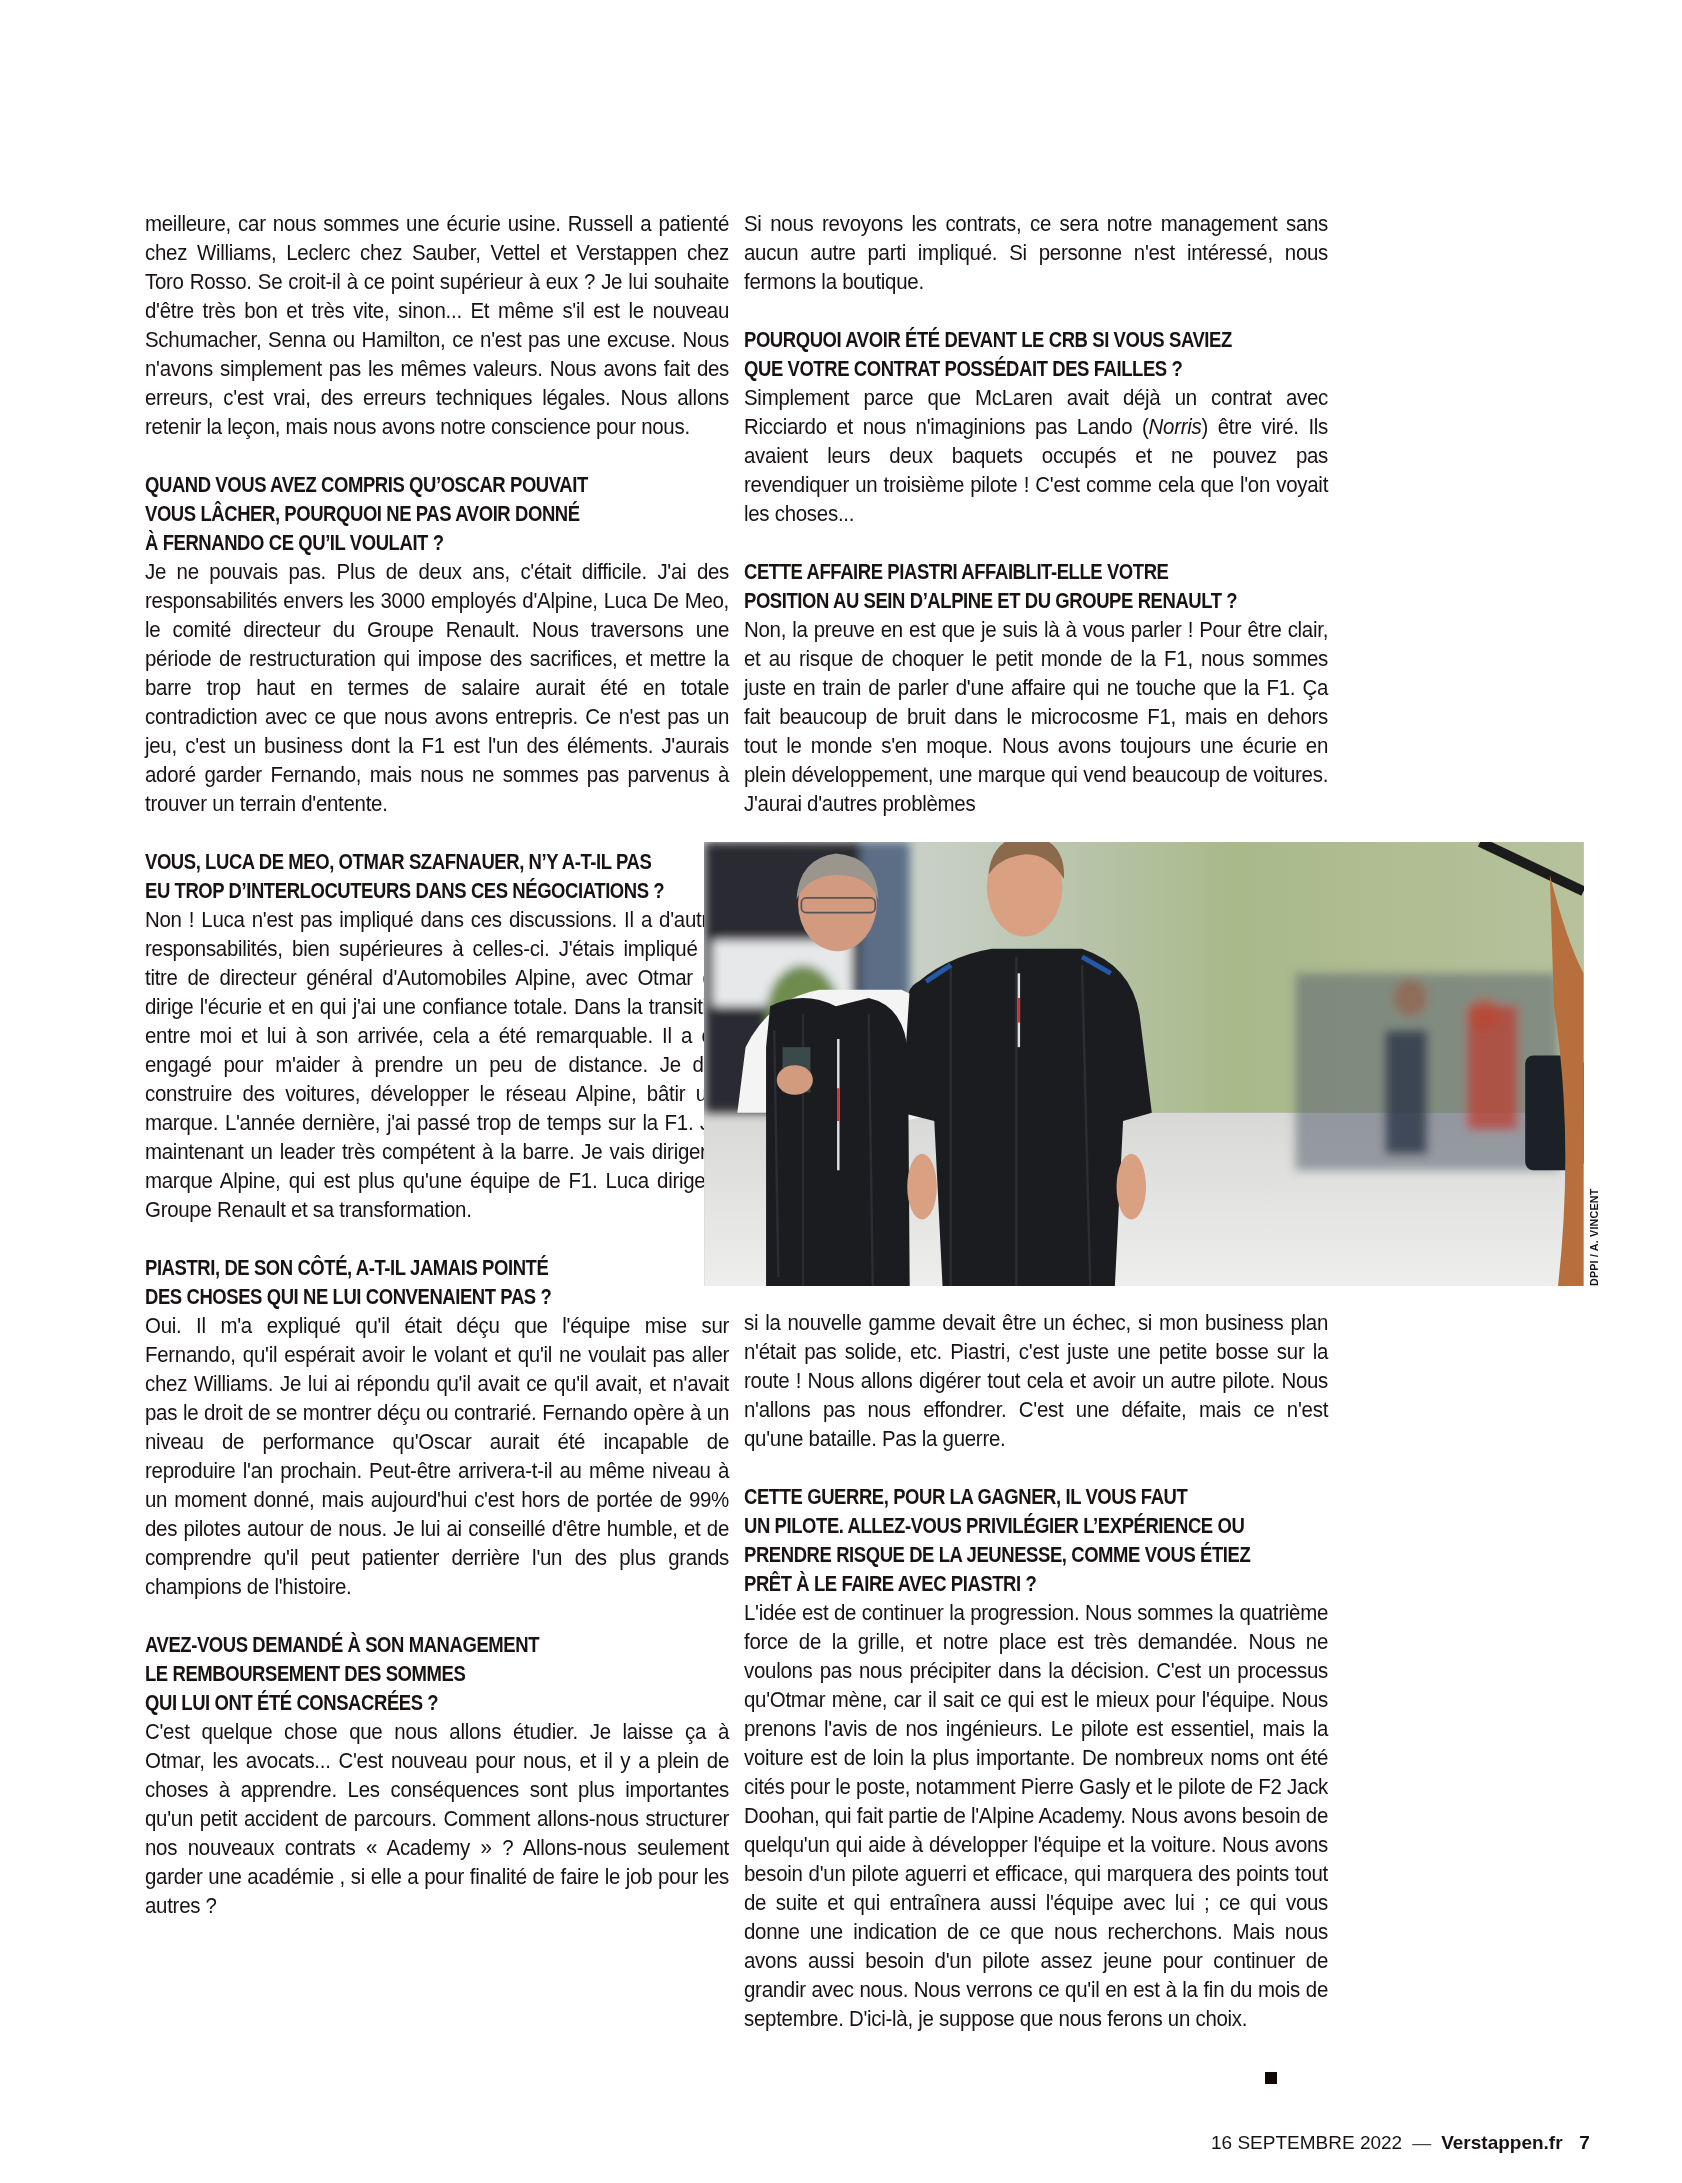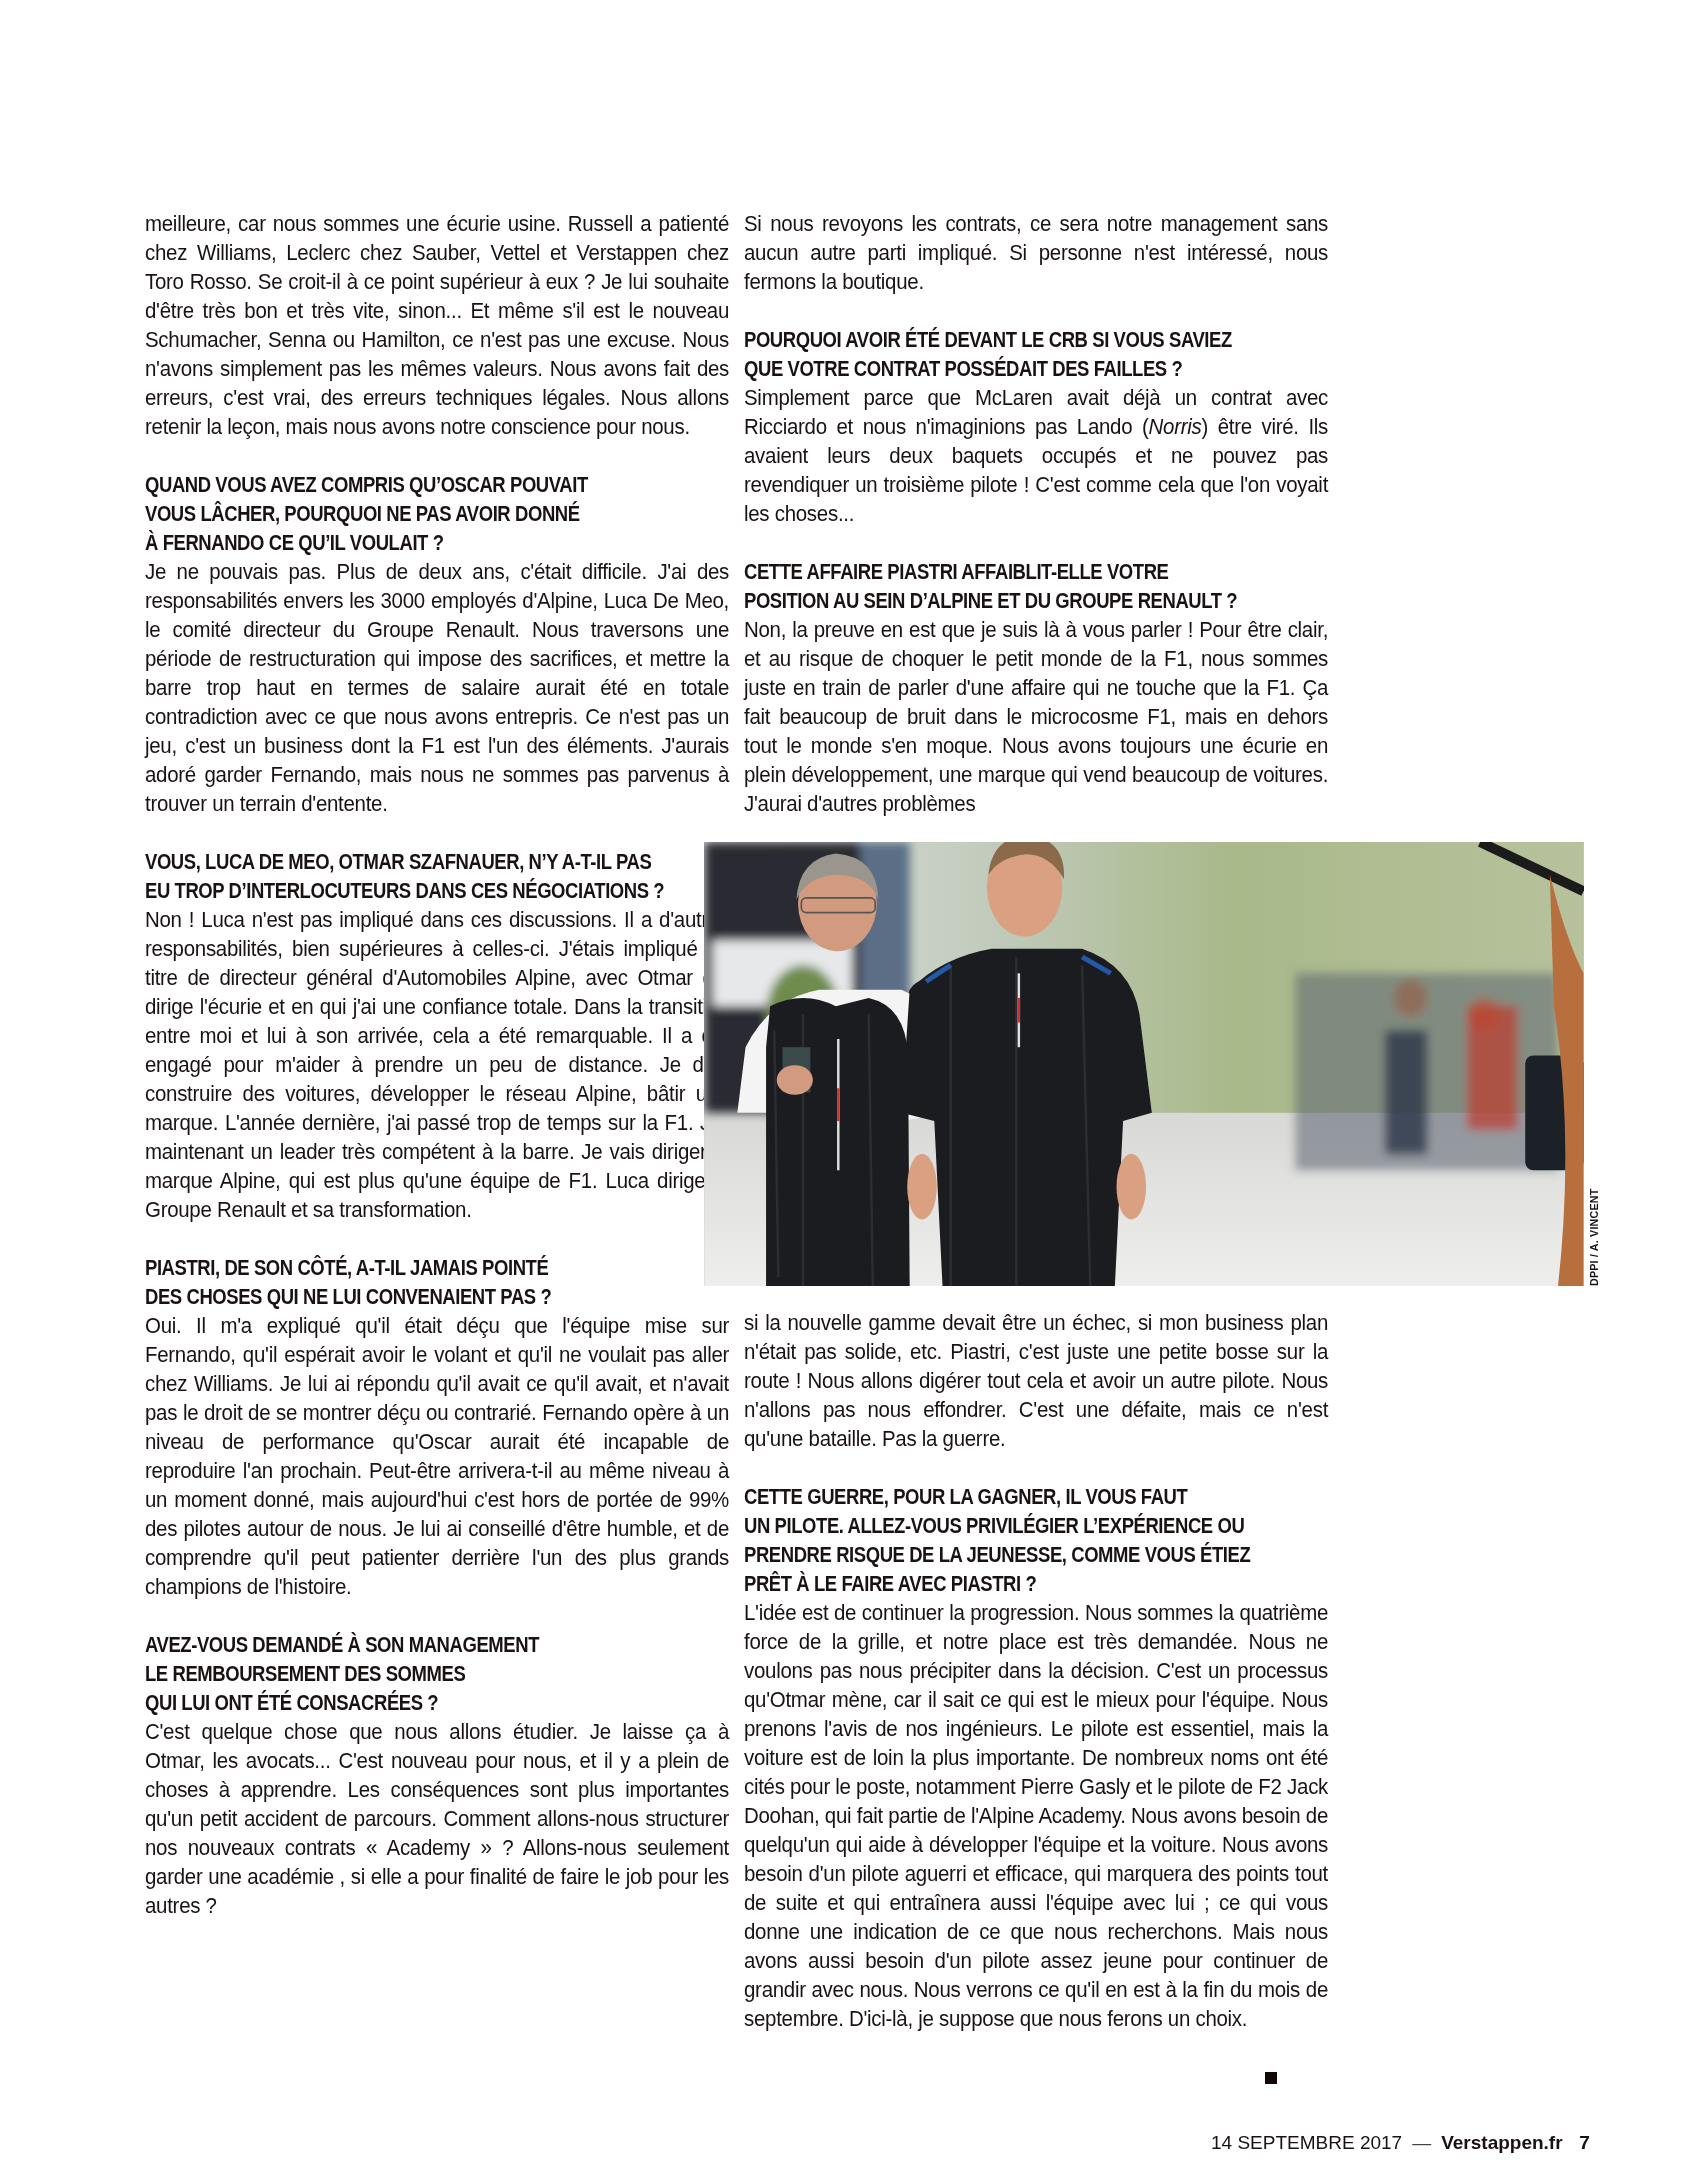--- a/index.html
+++ b/index.html
@@ -156,18 +156,18 @@
   <p class="q">CETTE GUERRE, POUR LA GAGNER, IL VOUS FAUT
 UN PILOTE. ALLEZ-VOUS PRIVILÉGIER L’EXPÉRIENCE OU
 PRENDRE RISQUE DE LA JEUNESSE, COMME VOUS ÉTIEZ
 PRÊT À LE FAIRE AVEC PIASTRI ?</p>
   <p class="p">L'idée est de continuer la progression. Nous sommes la quatrième force de la grille, et notre place est très demandée. Nous ne voulons pas nous précipiter dans la décision. C'est un processus qu'Otmar mène, car il sait ce qui est le mieux pour l'équipe. Nous prenons l'avis de nos ingénieurs. Le pilote est essentiel, mais la voiture est de loin la plus importante. De nombreux noms ont été cités pour le poste, notamment Pierre Gasly et le pilote de F2 Jack Doohan, qui fait partie de l'Alpine Academy. Nous avons besoin de quelqu'un qui aide à développer l'équipe et la voiture. Nous avons besoin d'un pilote aguerri et efficace, qui marquera des points tout de suite et qui entraînera aussi l'équipe avec lui ; ce qui vous donne une indication de ce que nous recherchons. Mais nous avons aussi besoin d'un pilote assez jeune pour continuer de grandir avec nous. Nous verrons ce qu'il en est à la fin du mois de septembre. D'ici-là, je suppose que nous ferons un choix.</p>
 </div>
 
 <div class="end-mark"></div>
 
 <div class="footer">
-  <span>14 SEPTEMBRE 2017</span>
+  <span>16 SEPTEMBRE 2022</span>
   <span class="dash">—</span>
   <span class="brand">Verstappen.fr</span>
   <span class="pg">7</span>
 </div>
 
 
 </body></html>

